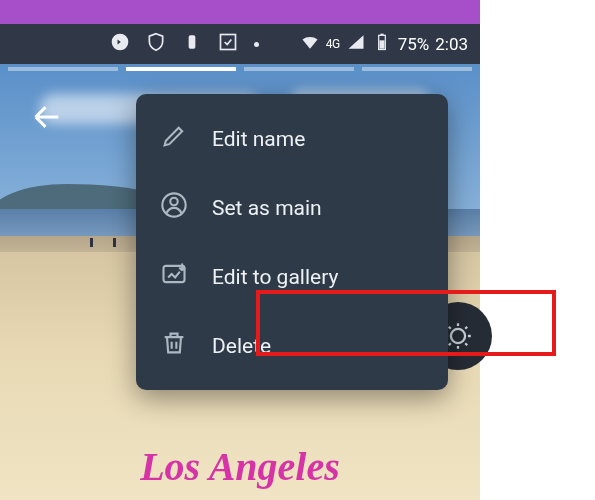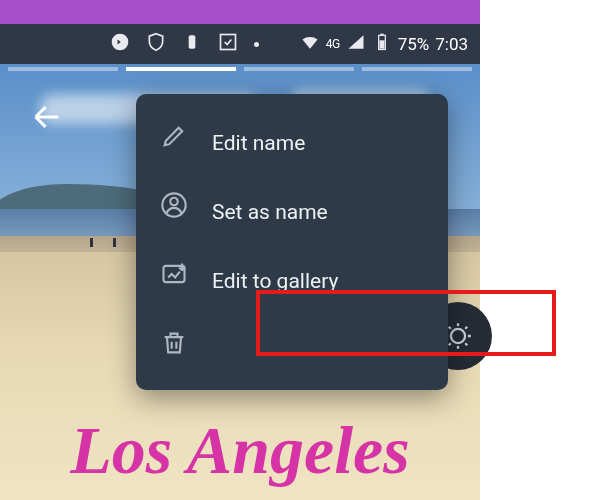--- a/index.html
+++ b/index.html
@@ -20,24 +20,24 @@
   .wet-sand { position: absolute; top: 172px; left: 0; right: 0; height: 18px; background: linear-gradient(to bottom, #b5a589, #c4b598); }
   .sand { position: absolute; top: 188px; left: 0; right: 0; bottom: 0; background: linear-gradient(to bottom, #d6c6a2 0%, #e8d9b4 40%, #f0e4c4 100%); }
   .people { position: absolute; top: 168px; left: 80px; width: 320px; height: 12px; }
   .people span { display:inline-block; width:3px; height:9px; background:#2b3342; margin:0 10px; }
   .tabs { position: absolute; top: 64px; left: 0; right: 0; height: 10px; display: flex; gap: 8px; padding: 0 8px; }
   .tab { flex:1; height: 4px; margin-top:3px; background: rgba(255,255,255,0.4); }
   .tab.active { background: #fff; }
   .back { position: absolute; top: 100px; left: 30px; color: #fff; }
   .back svg { width: 34px; height: 34px; fill: none; stroke: #fff; stroke-width: 2.2; }
   .menu { position: absolute; top: 94px; right: 32px; width: 312px; background: #2e3a47; border-radius: 10px; box-shadow: 0 8px 28px rgba(0,0,0,0.4); padding: 10px 0; }
-  .menu-item { display: flex; align-items: flex-end; gap: 24px; padding: 18px 24px; color: #eef1f4; font-size: 21px; }
+  .menu-item { display: flex; align-items: center; gap: 24px; padding: 18px 24px; color: #eef1f4; font-size: 21px; }
   .menu-item svg { width: 28px; height: 28px; fill: none; stroke: #aeb8c2; stroke-width: 1.8; }
   .highlight { position: absolute; border: 4px solid #e51a1a; pointer-events: none; }
-  .caption { position: absolute; bottom: 10px; left: 0; right: 0; text-align: center; font-size: 68px; font-weight: 700; font-style: italic; color: #d633a6; font-family: Georgia, 'Times New Roman', serif; }
+  .caption { position: absolute; bottom: 10px; left: 0; right: 0; text-align: center; font-size: 40px; font-weight: 700; font-style: italic; color: #d633a6; font-family: Georgia, 'Times New Roman', serif; }
   .camera-btn { position: absolute; right: -12px; top: 302px; width: 68px; height: 68px; border-radius: 50%; background: #262c35; display:flex; align-items:center; justify-content:center; }
   .camera-btn svg { width: 34px; height: 34px; fill:none; stroke:#c9d1db; stroke-width:1.6; }
   .net { font-size:12px; letter-spacing:-0.5px; }
 </style>
 </head>
 <body>
 
 <div class="screen">
   <div class="top-bar"></div>
 
@@ -66,21 +66,21 @@
       <span class="net">4G</span>
       <span><svg viewBox="0 0 24 24">
             <path d="M3 20h18V4L3 20z" fill="#e8eaf0"></path>
           </svg></span>
       <span><svg viewBox="0 0 24 24">
             <rect x="8" y="4" width="8" height="17" fill="none" stroke="#e8eaf0" stroke-width="1.5"></rect>
             <rect x="9" y="10" width="6" height="10" fill="#e8eaf0"></rect>
             <rect x="10" y="2" width="4" height="2" fill="#e8eaf0"></rect>
           </svg></span>
       <span>75%</span>
-      <span>7:03</span>
+      <span>2:03</span>
     </div>
   </div>
 
   <div class="photo">
     <div class="sky"></div>
     <div class="clouds"></div>
     <div class="clouds2"></div>
     <div class="mountains"></div>
     <div class="sea"></div>
     <div class="wet-sand"></div>
@@ -114,33 +114,34 @@
             <path d="M4 20l4-1 11-11-3-3L5 16l-1 4z"></path>
           </svg></span>
       <span>Edit name</span>
     </div>
     <div class="menu-item">
       <span><svg viewBox="0 0 24 24">
             <circle cx="12" cy="12" r="10"></circle>
             <circle cx="12" cy="9" r="3.2"></circle>
             <path d="M5.5 19c1.5-3 4-4.5 6.5-4.5s5 1.5 6.5 4.5"></path>
           </svg></span>
-      <span>Set as name</span>
+      <span>Set as main</span>
     </div>
     <div class="menu-item">
       <span><svg viewBox="0 0 24 24">
             <rect x="3" y="5" width="18" height="14" rx="2"></rect>
             <path d="M7 15l3-3 3 3 4-5"></path>
             <path d="M19 3v6m0 0l-2.5-2.5M19 9l2.5-2.5"></path>
           </svg></span>
       <span>Edit to gallery</span>
     </div>
     <div class="menu-item">
       <span><svg viewBox="0 0 24 24">
             <path d="M4 7h16M9 7V4h6v3M6 7l1 13h10l1-13M10 11v6m4-6v6"></path>
           </svg></span>
+      <span>Delete</span>
     </div>
   </div>
 
   <div class="highlight" style="top:290px; left:256px; width:300px; height:66px;"></div>
 
   <div class="caption">Los Angeles</div>
 </div>
 
 </body></html>

